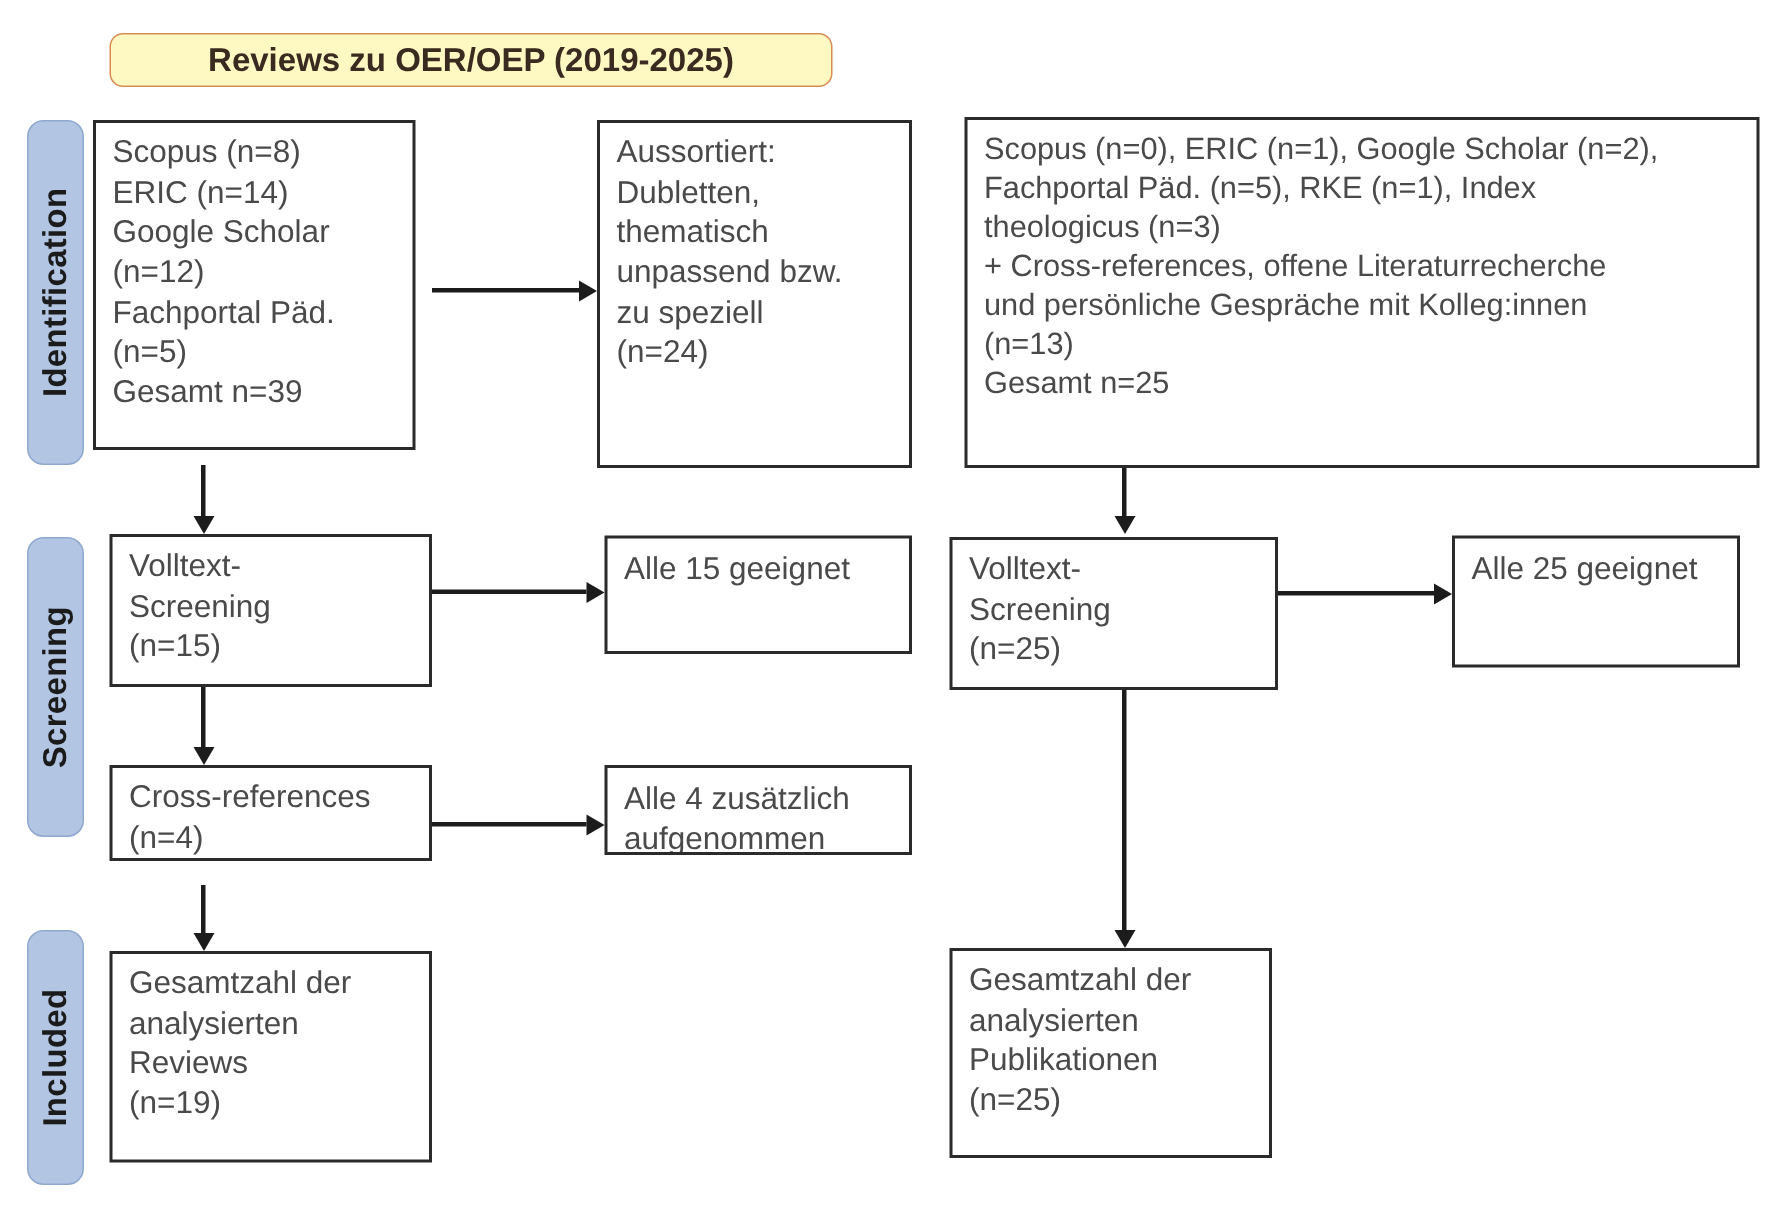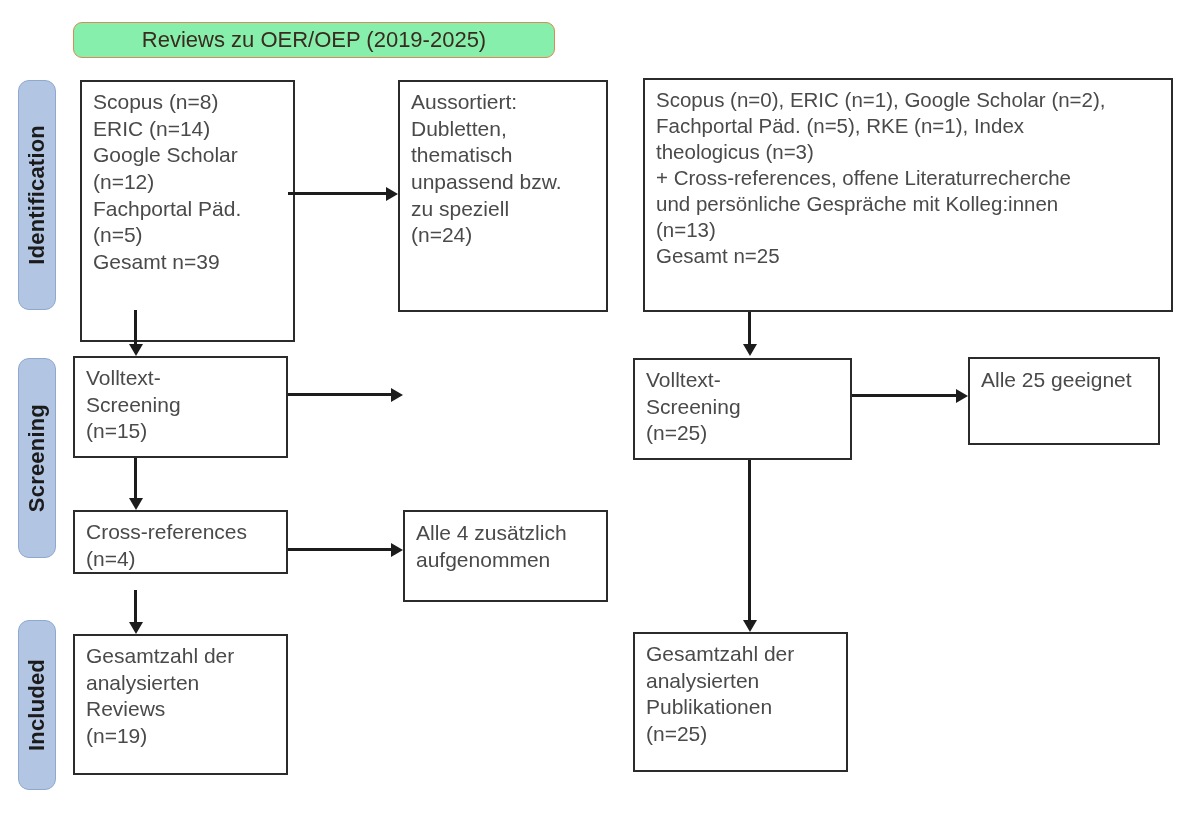--- a/index.html
+++ b/index.html
@@ -37,29 +37,29 @@
     font-size: 22px;
     font-weight: bold;
     color: #1b1b1b;
     letter-spacing: 0.2px;
     white-space: nowrap;
   }
 
   
   .col-header {
     position: absolute;
-    background: #86efac;
+    background: #fef9c3;
     border: 1.5px solid #d98b53;
     border-radius: 9px;
     box-sizing: border-box;
     display: flex;
     align-items: center;
     justify-content: center;
     font-size: 22px;
-    font-weight: normal;
+    font-weight: bold;
     color: #3a2a20;
     white-space: nowrap;
   }
 
   
   .flow-box {
     position: absolute;
     background: #ffffff;
     border: 2.5px solid #2b2b2b;
     box-sizing: border-box;
@@ -108,21 +108,21 @@
     <span class="stage-text">Screening</span>
   </div>
 
   <div class="stage-pill" style="left:18px; top:620px; width:38px; height:170px;">
     <span class="stage-text">Included</span>
   </div>
 
   <div class="col-header" style="left:73px; top:22px; width:482px; height:36px;">Reviews zu OER/OEP (2019-2025)</div>
 
 
-  <div class="flow-box tight" style="left:80px; top:80px; width:215px; height:262px;">Scopus (n=8)
+  <div class="flow-box tight" style="left:62px; top:80px; width:215px; height:220px;">Scopus (n=8)
 ERIC (n=14)
 Google Scholar
 (n=12)
 Fachportal Päd.
 (n=5)
 Gesamt n=39</div>
 
   <div class="flow-box tight" style="left:398px; top:80px; width:210px; height:232px;">Aussortiert:
 Dubletten,
 thematisch
@@ -133,31 +133,32 @@
   <div class="conn conn-h" style="left:288px; top:192px; width:98px;"></div>
   <div class="arrow-right" style="left:386px; top:187px;"></div>
 
   <div class="conn conn-v" style="left:134px; top:310px; height:34px;"></div>
   <div class="arrow-down" style="left:129px; top:344px;"></div>
 
   <div class="flow-box tight" style="left:73px; top:356px; width:215px; height:102px;">Volltext-
 Screening
 (n=15)</div>
 
+  <div class="flow-box" style="left:403px; top:357px; width:205px; height:79px;">Alle 15 geeignet</div>
 
   <div class="conn conn-h" style="left:288px; top:393px; width:103px;"></div>
   <div class="arrow-right" style="left:391px; top:388px;"></div>
 
   <div class="conn conn-v" style="left:134px; top:458px; height:40px;"></div>
   <div class="arrow-down" style="left:129px; top:498px;"></div>
 
   <div class="flow-box tight" style="left:73px; top:510px; width:215px; height:64px;">Cross-references
 (n=4)</div>
 
-  <div class="flow-box" style="left:403px; top:510px; width:205px; height:92px;">Alle 4 zusätzlich
+  <div class="flow-box" style="left:403px; top:510px; width:205px; height:60px;">Alle 4 zusätzlich
 aufgenommen</div>
 
   <div class="conn conn-h" style="left:288px; top:548px; width:103px;"></div>
   <div class="arrow-right" style="left:391px; top:543px;"></div>
 
   <div class="conn conn-v" style="left:134px; top:590px; height:32px;"></div>
   <div class="arrow-down" style="left:129px; top:622px;"></div>
 
   <div class="flow-box tight" style="left:73px; top:634px; width:215px; height:141px;">Gesamtzahl der
 analysierten

